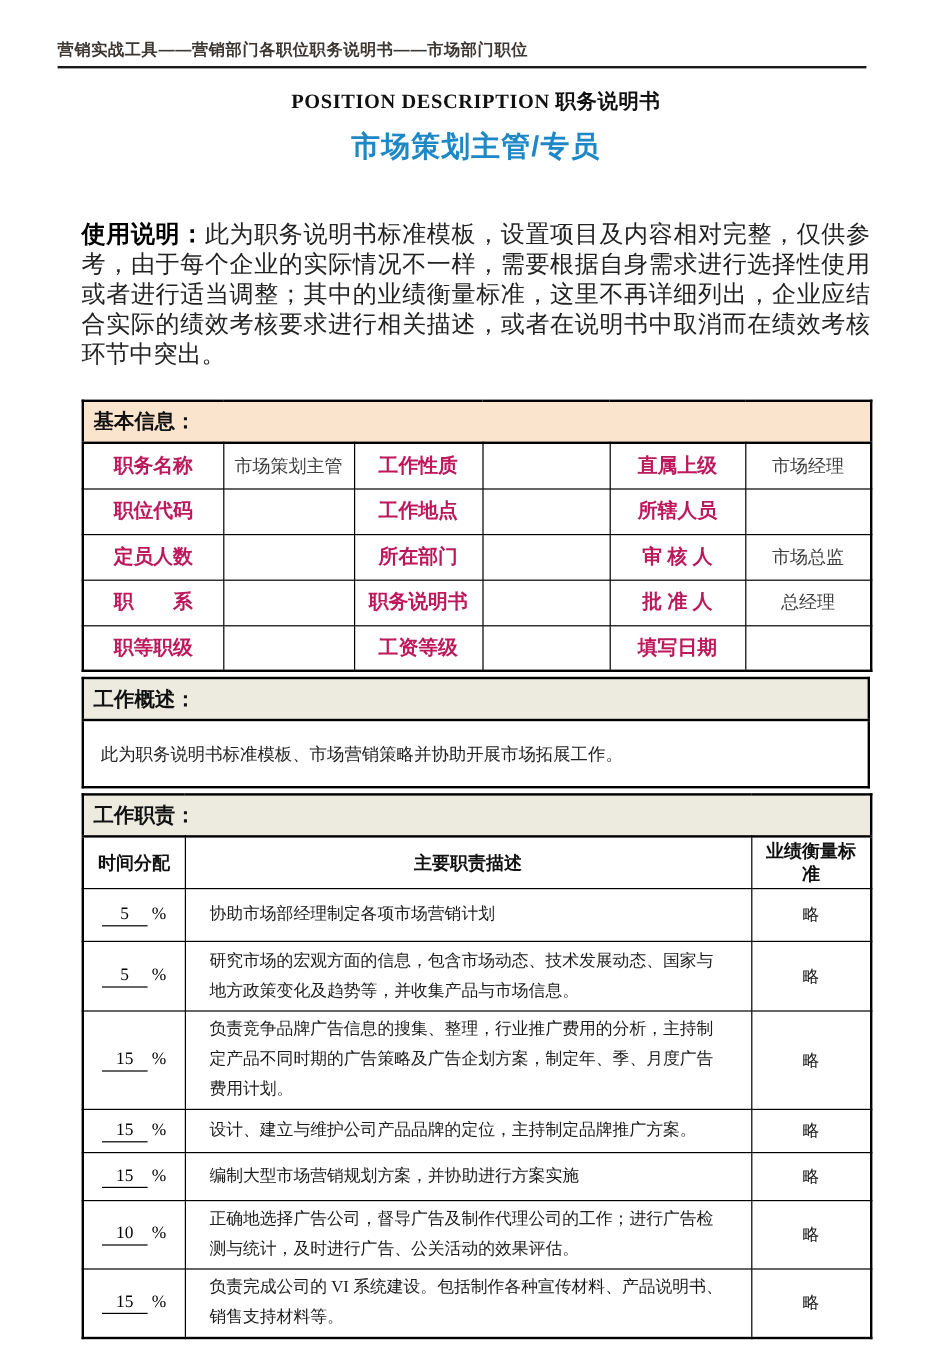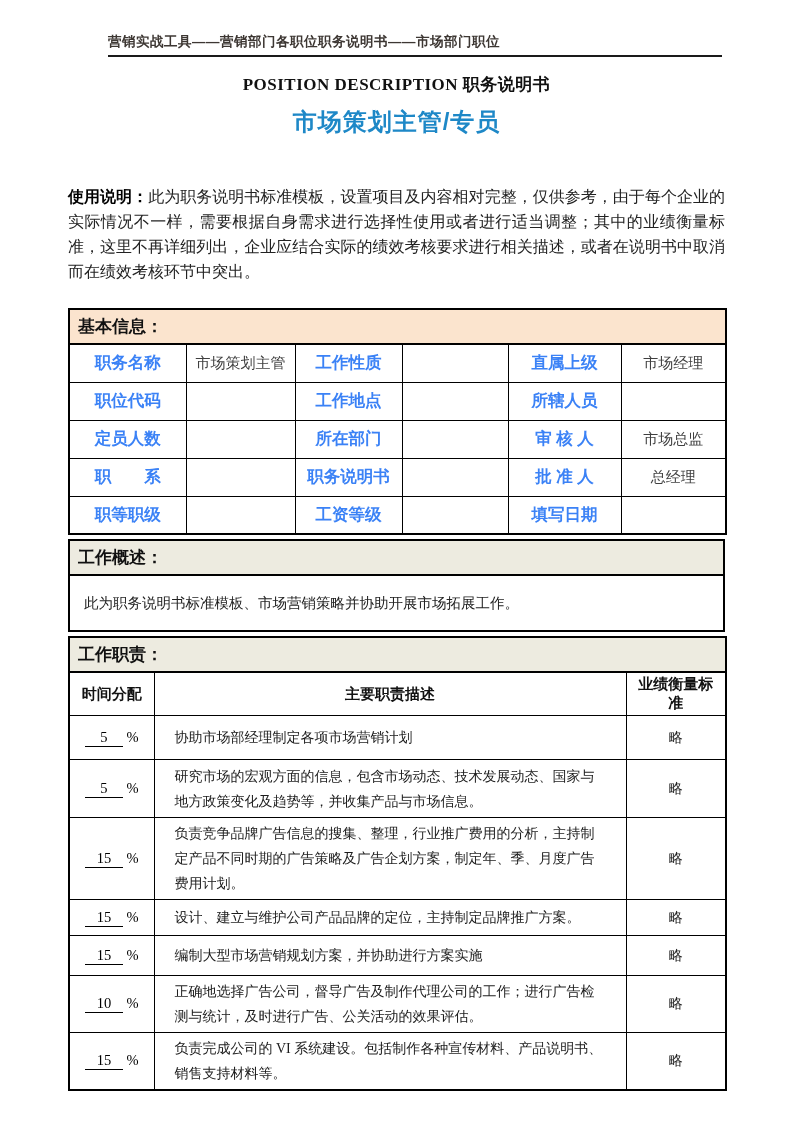--- a/index.html
+++ b/index.html
@@ -8,21 +8,21 @@
     width:793px; height:1122px;
     font-family:"Liberation Serif", "DejaVu Serif", serif;
     color:#000;
     position:relative;
     overflow:hidden;
   }
   .page { position:relative; width:793px; height:1122px; background:#fff; }
 
   
   .doc-header {
-    margin:33px 71px 0 108px;
+    margin:33px 71px 0 48px;
     border-bottom:2px solid #1a1a1a;
     padding-bottom:4px;
     font-family:"Liberation Sans", "DejaVu Sans", sans-serif;
     font-weight:bold;
     font-size:13.5px;
     color:#3d3733;
     letter-spacing:0.5px;
   }
 
   .title {
@@ -39,21 +39,21 @@
     text-align:center;
     font-family:"Liberation Sans", "DejaVu Sans", sans-serif;
     font-weight:bold;
     font-size:24px;
     color:#1E88C7;
     letter-spacing:1px;
   }
 
   .usage {
     margin:46px 68px 0 68px;
-    font-size:16px;
+    font-size:20px;
     line-height:25px;
     text-align:justify;
     color:#222;
   }
   .usage .usage-label { font-weight:bold; color:#000; }
 
   table {
     border-collapse:collapse;
     width:657px;
     margin-left:68px;
@@ -79,21 +79,21 @@
     color:#111;
   }
   .section-cell.grey { background:#EDEBE0; }
 
   .bi-row { height:38px; }
   .bi-label {
     font-family:"Liberation Sans", "DejaVu Sans", sans-serif;
     font-weight:bold;
     font-size:16.5px;
     text-align:center;
-    color:#3b82f6;
+    color:#be185d;
     white-space:nowrap;
   }
   .bi-value {
     font-size:15px;
     text-align:center;
     color:#3f3f3f;
   }
 
   .overview-cell {
     height:56px;

